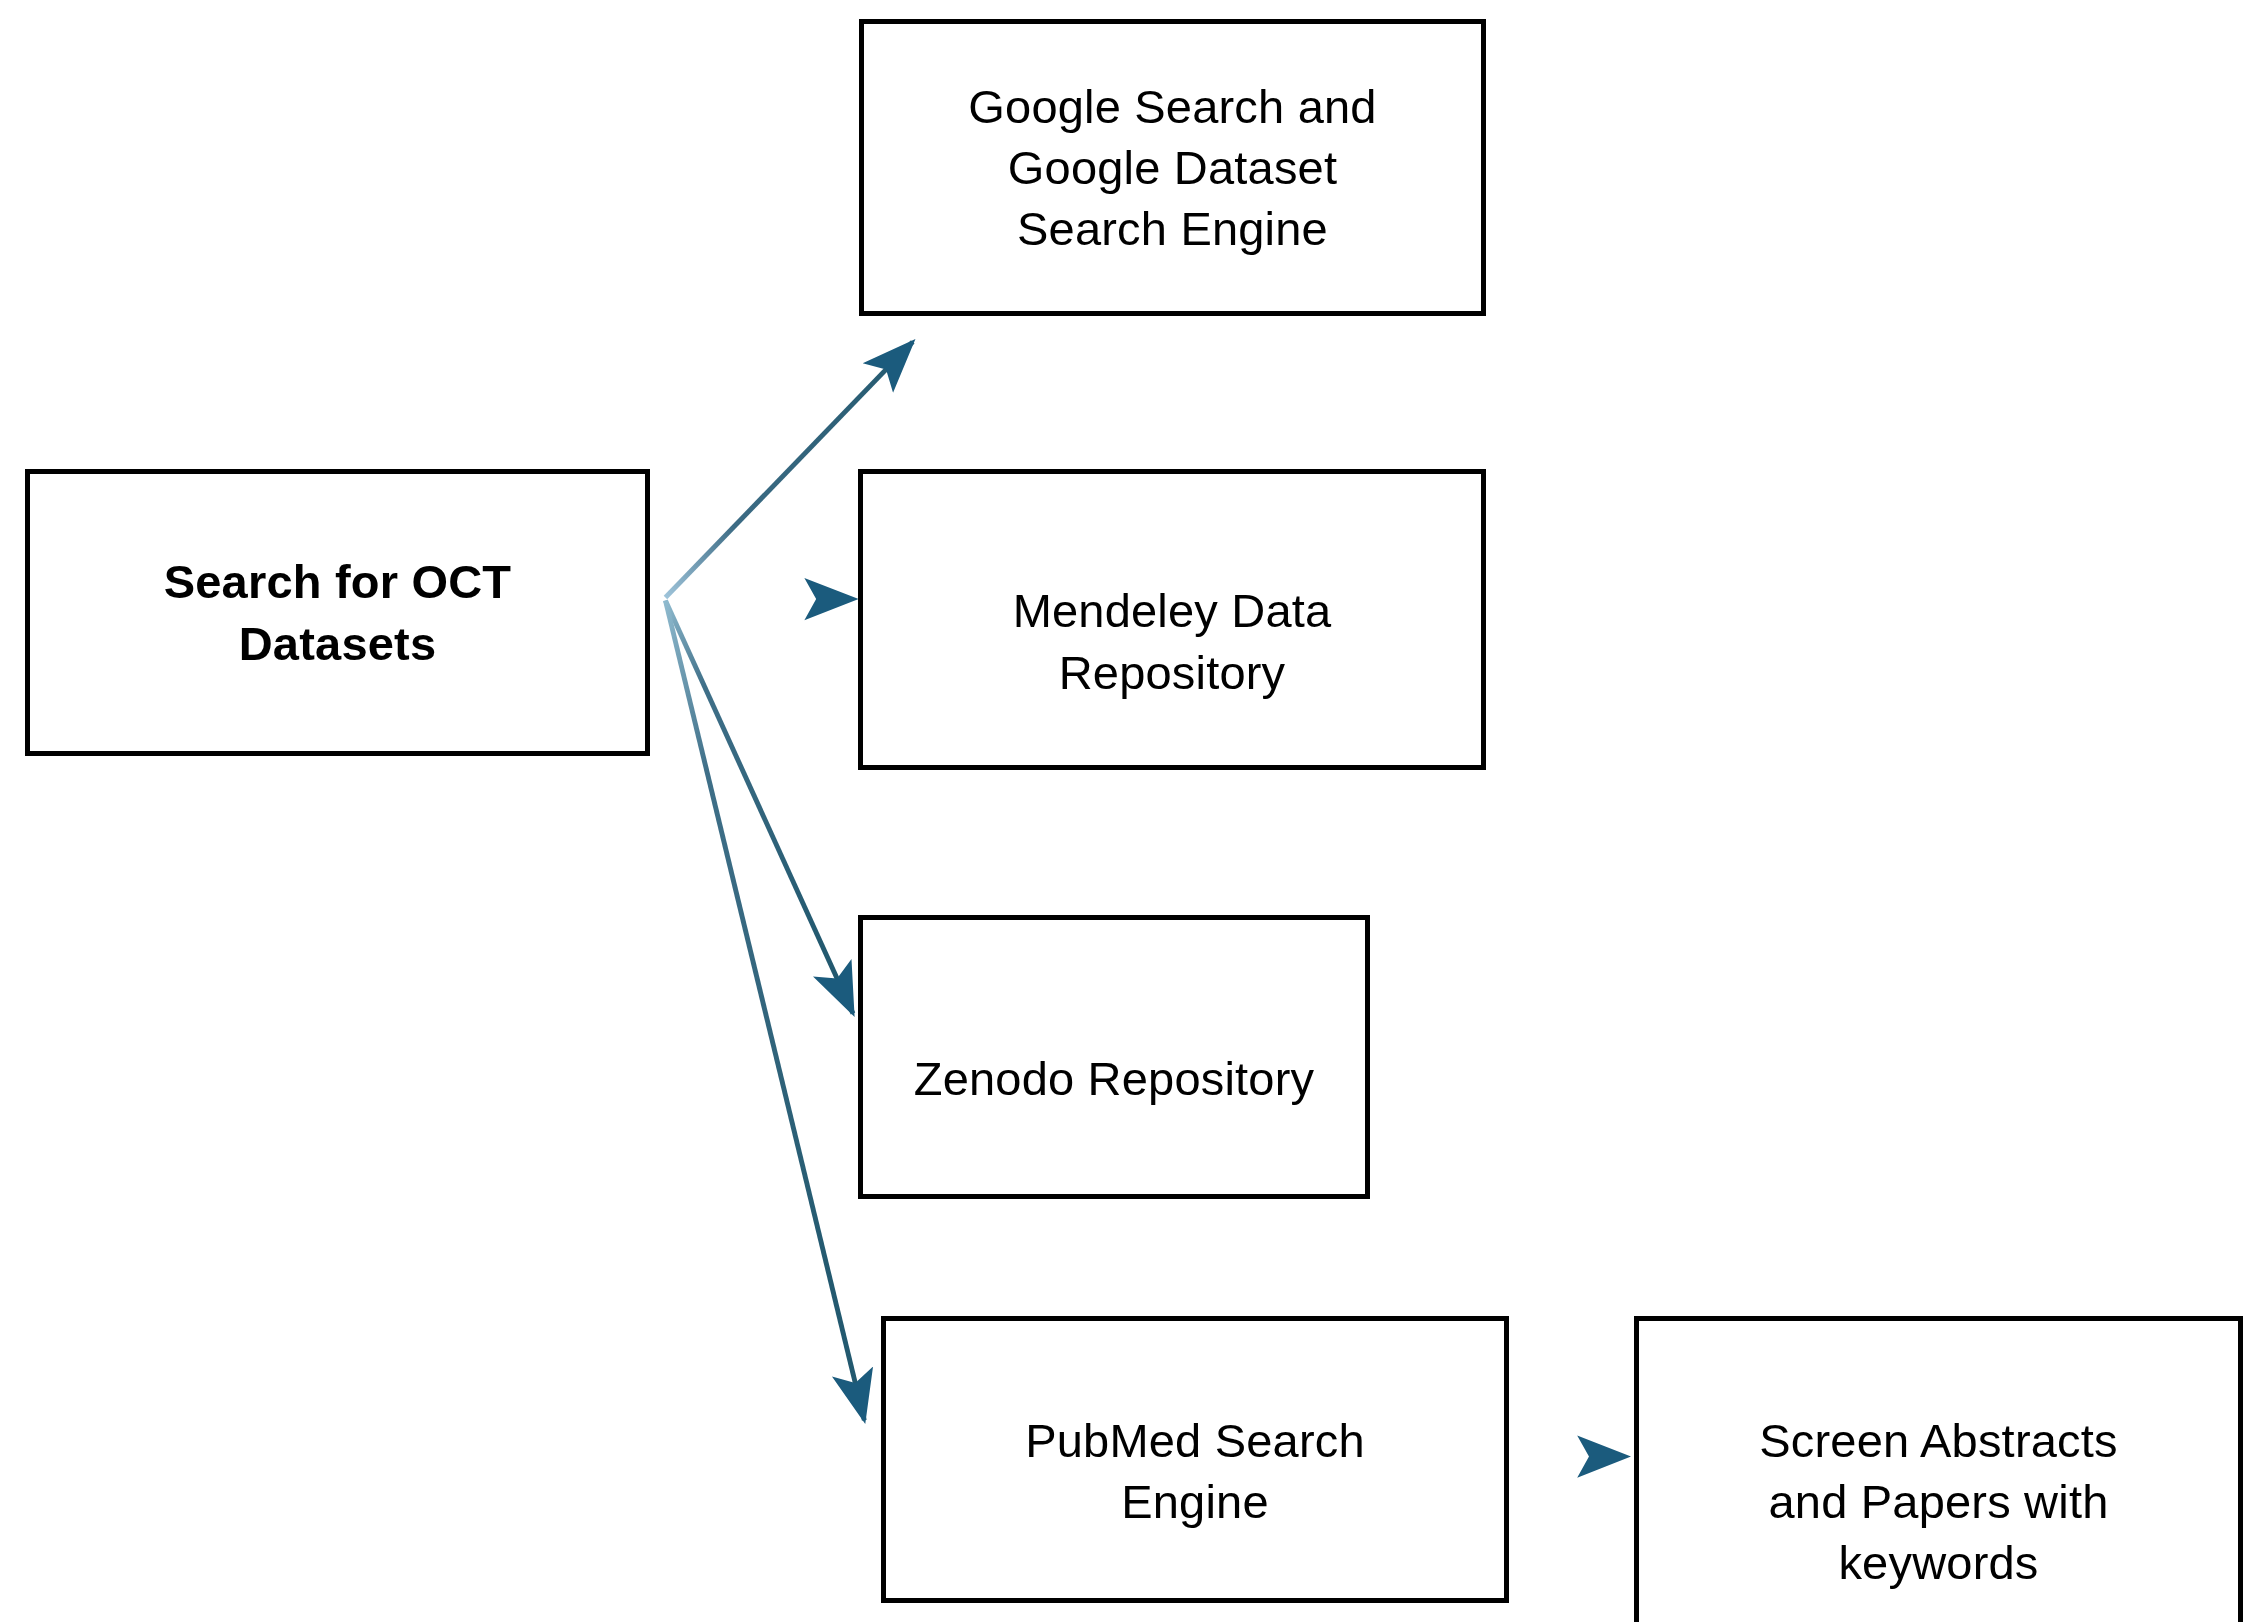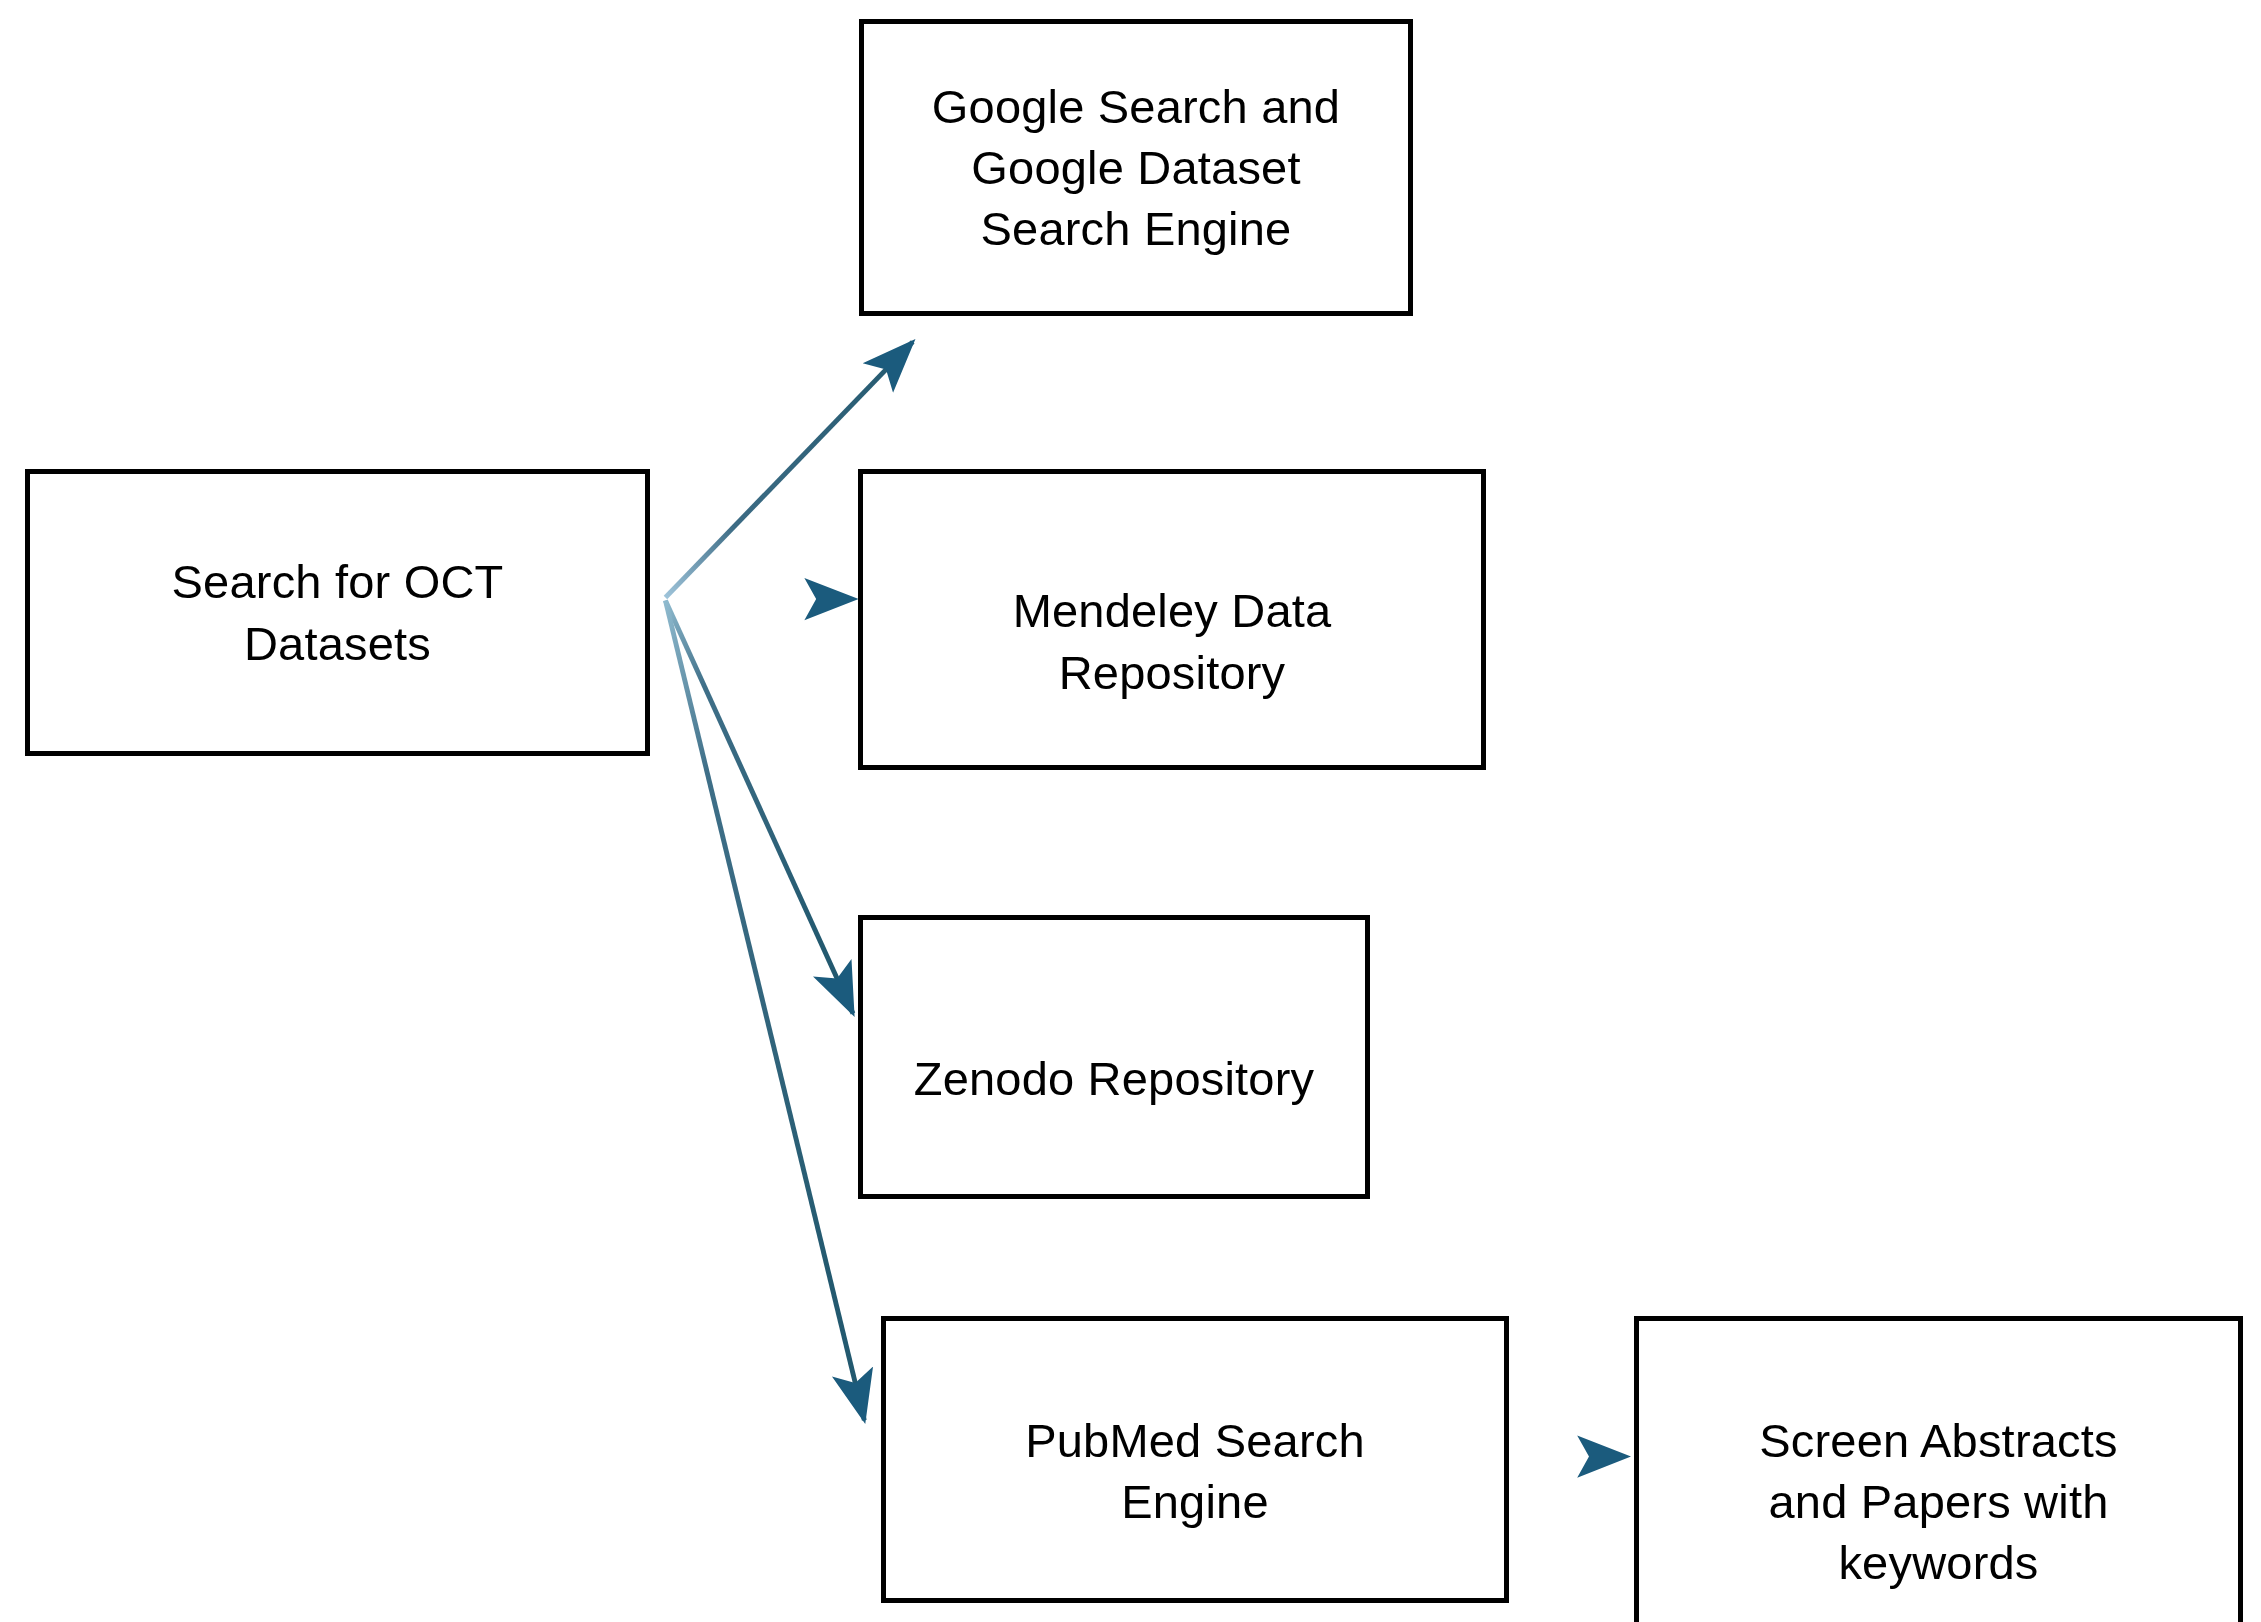--- a/index.html
+++ b/index.html
@@ -46,22 +46,22 @@
     padding: 0 18px;
   }
   
   .node.align-center { align-items: center; }
   .node.align-upper  { align-items: center; }
   .node.align-upper .node-label { padding-top: 44px; }
   .node.align-mid-upper { align-items: flex-start; }
   .node.align-mid-upper .node-label { padding-top: 89px; }
 
   
-  #node-source     { left: 25px;   top: 469px;  width: 625px; height: 287px; }
-  #node-google     { left: 859px; top: 19px;   width: 554px; height: 297px; }
+  #node-source     { left: 25px;   top: 469px;  width: 625px; height: 287px; font-weight: bold; }
+  #node-google     { left: 859px; top: 19px;   width: 627px; height: 297px; }
   #node-mendeley   { left: 858px; top: 469px;  width: 628px; height: 301px; }
   #node-zenodo     { left: 858px; top: 915px; width: 512px; height: 284px; }
   #node-pubmed     { left: 881px; top: 1316px; width: 628px; height: 287px; }
   #node-screen     { left: 1634px; top: 1316px; width: 609px; height: 372px; }
 </style>
 </head>
 <body>
 
 <div id="stage">
 

